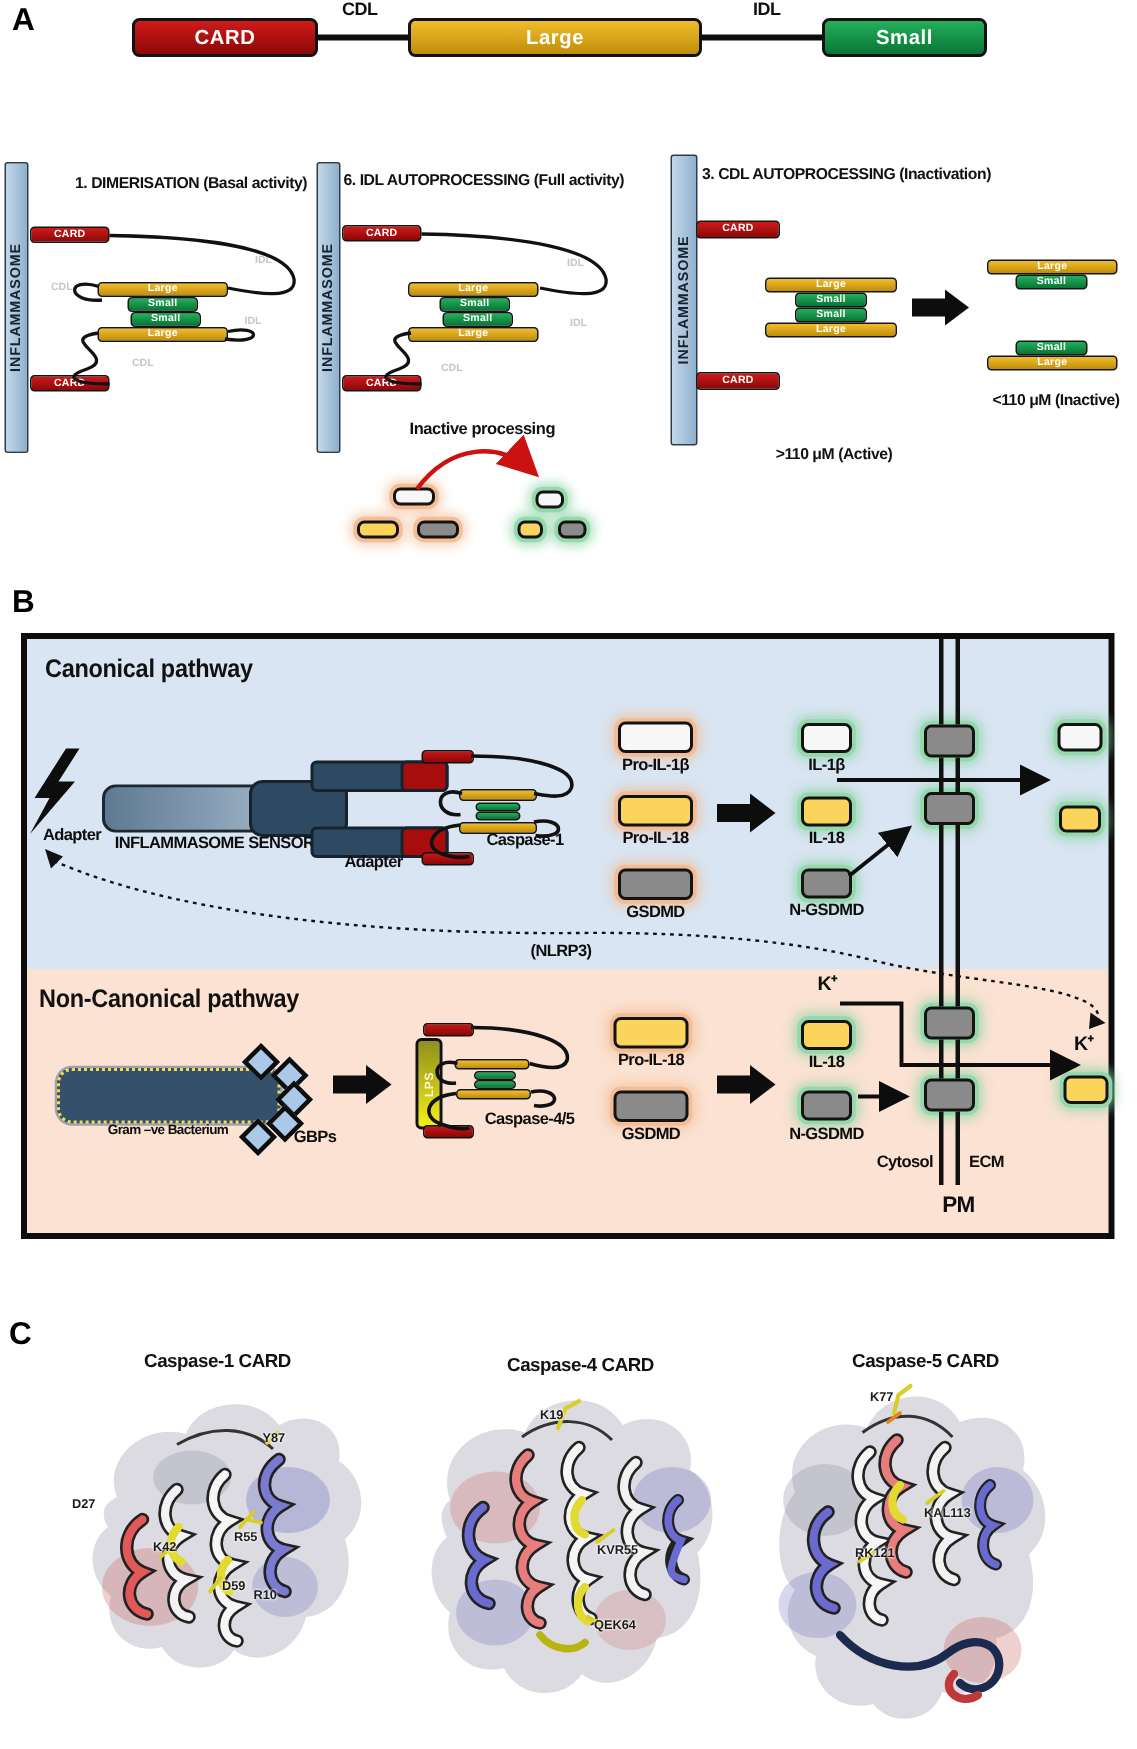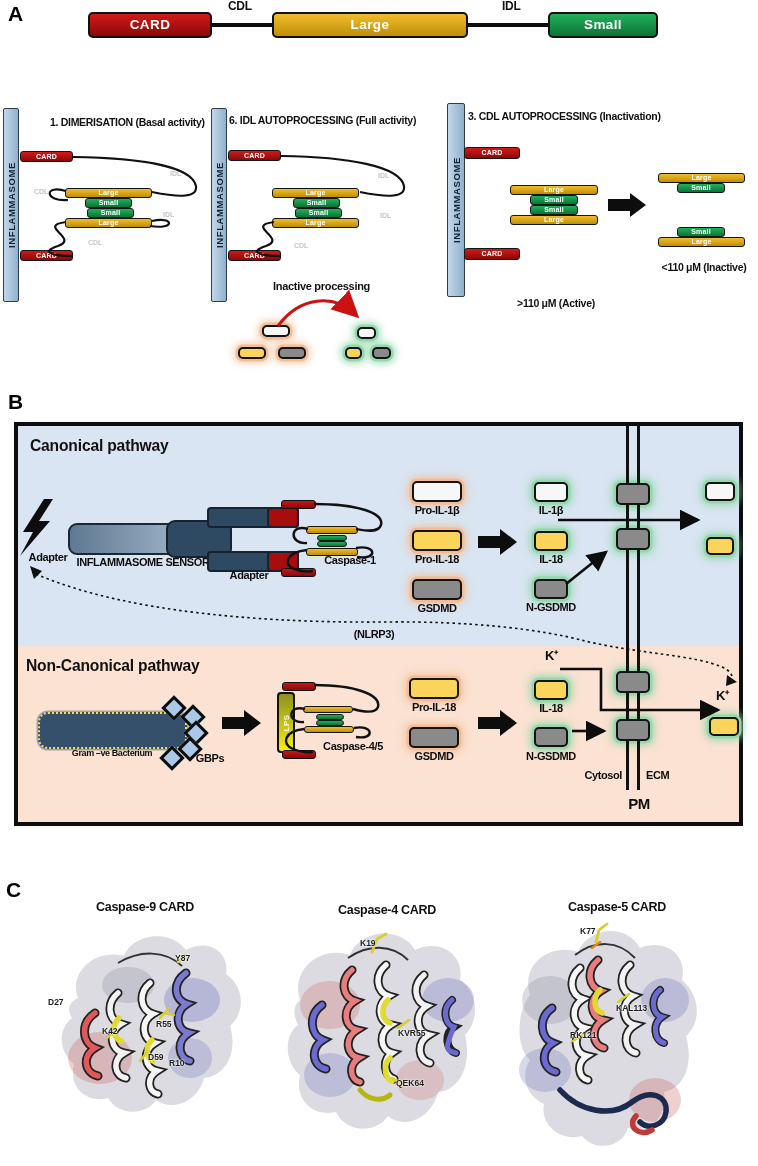--- a/index.html
+++ b/index.html
@@ -258,21 +258,21 @@
     <line x1="566" y1="584" x2="606" y2="552" stroke="#0d0d0d" stroke-width="2.6" marker-end="url(#ah)"></line>
     <line x1="572" y1="731" x2="604" y2="731" stroke="#0d0d0d" stroke-width="2.6" marker-end="url(#ah)"></line>
     <path d="M 560,669 L 601,669 L 601,710 L 718,710" fill="none" stroke="#0d0d0d" stroke-width="2.6" marker-end="url(#ah)"></path>
 
     <path d="M 36,574 C 130,615 280,623 385,622 C 470,621 540,629 585,641 C 640,654 695,655 722,667 C 731,671 733,676 732,680" fill="none" stroke="#111" stroke-width="1.6" stroke-dasharray="2.5,3.2"></path>
     <polygon points="30,566 42,571 34,579" fill="#111"></polygon>
     <polygon points="727,675 737,682 726,686" fill="#111"></polygon>
   </svg>
 
   <div class="abs plbl" style="left:6px;top:878px;">C</div>
-  <div class="ctitle" style="left:80px;top:900px;width:130px;">Caspase-9 CARD</div>
+  <div class="ctitle" style="left:80px;top:900px;width:130px;">Caspase-1 CARD</div>
   <div class="ctitle" style="left:322px;top:903px;width:130px;">Caspase-4 CARD</div>
   <div class="ctitle" style="left:552px;top:900px;width:130px;">Caspase-5 CARD</div>
 
   <svg class="overlay" style="left:0;top:860px;" width="758" height="306" viewBox="0 860 758 306">
 
     <g>
       <path d="M 78,998 C 68,972 96,948 124,956 C 132,934 170,928 186,950 C 208,938 230,952 226,974 C 244,986 246,1012 230,1026 C 238,1052 226,1076 204,1078 C 198,1102 172,1112 156,1100 C 146,1116 118,1116 108,1098 C 86,1104 68,1086 74,1064 C 58,1052 58,1028 72,1018 C 66,1008 70,1002 78,998 Z" fill="#bdbdc8" opacity="0.55"></path>
       <ellipse cx="100" cy="1058" rx="32" ry="26" fill="#cf6a6a" opacity="0.32"></ellipse>
       <ellipse cx="192" cy="1000" rx="28" ry="22" fill="#7070c0" opacity="0.34"></ellipse>
       <ellipse cx="190" cy="1058" rx="22" ry="20" fill="#7070c0" opacity="0.28"></ellipse>

